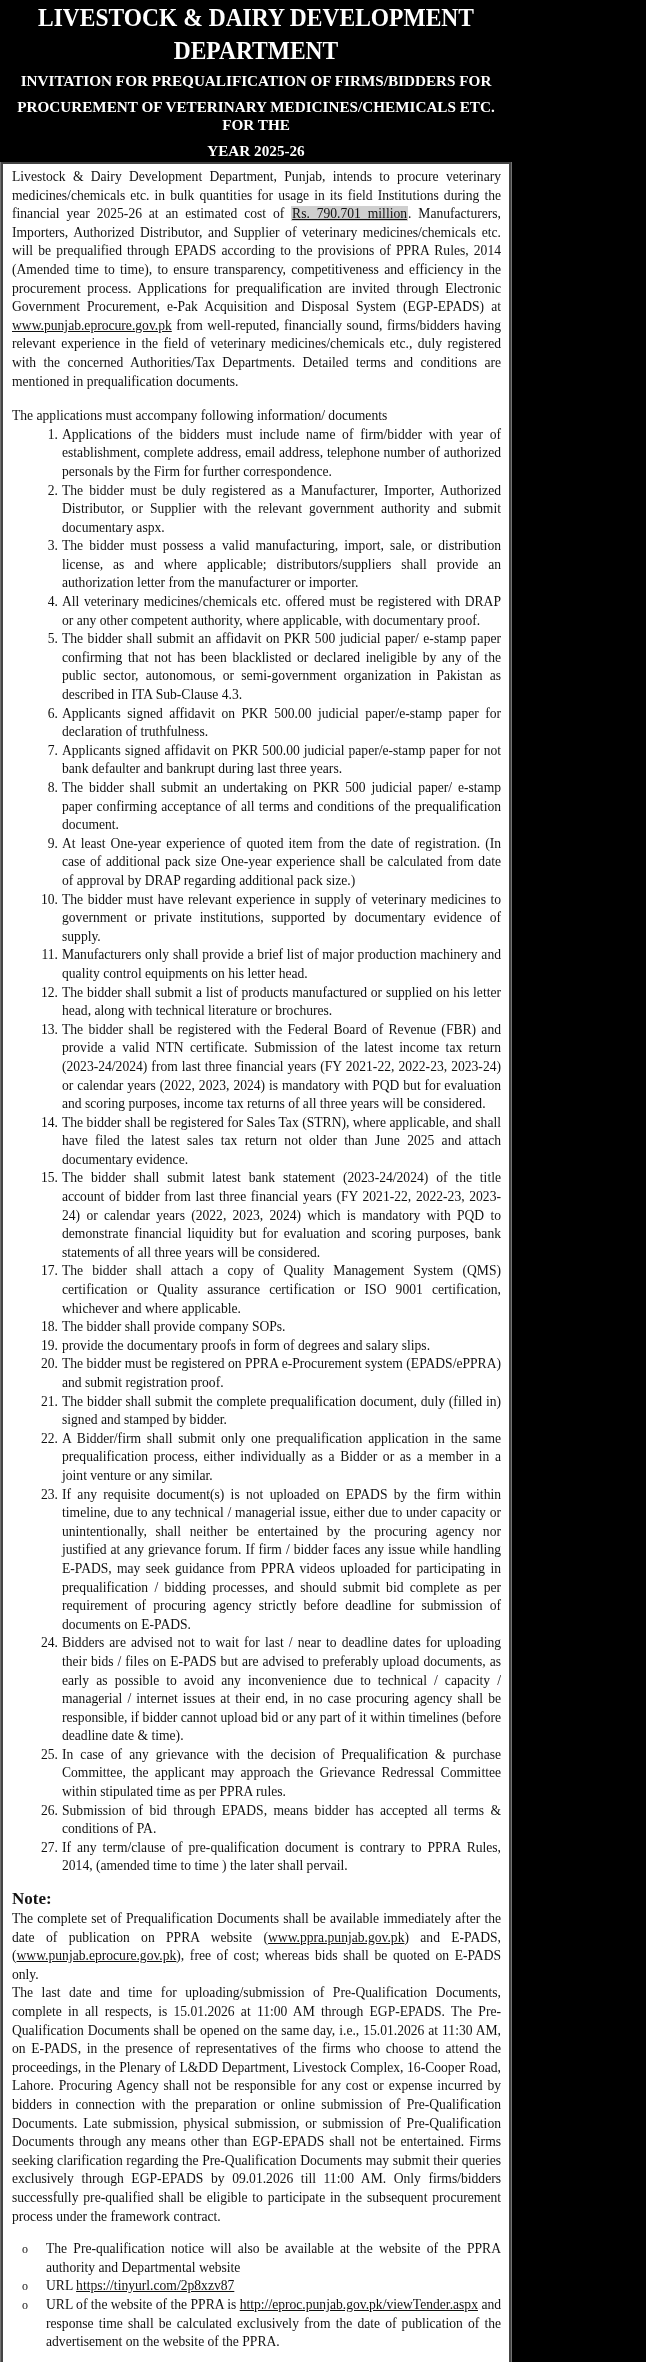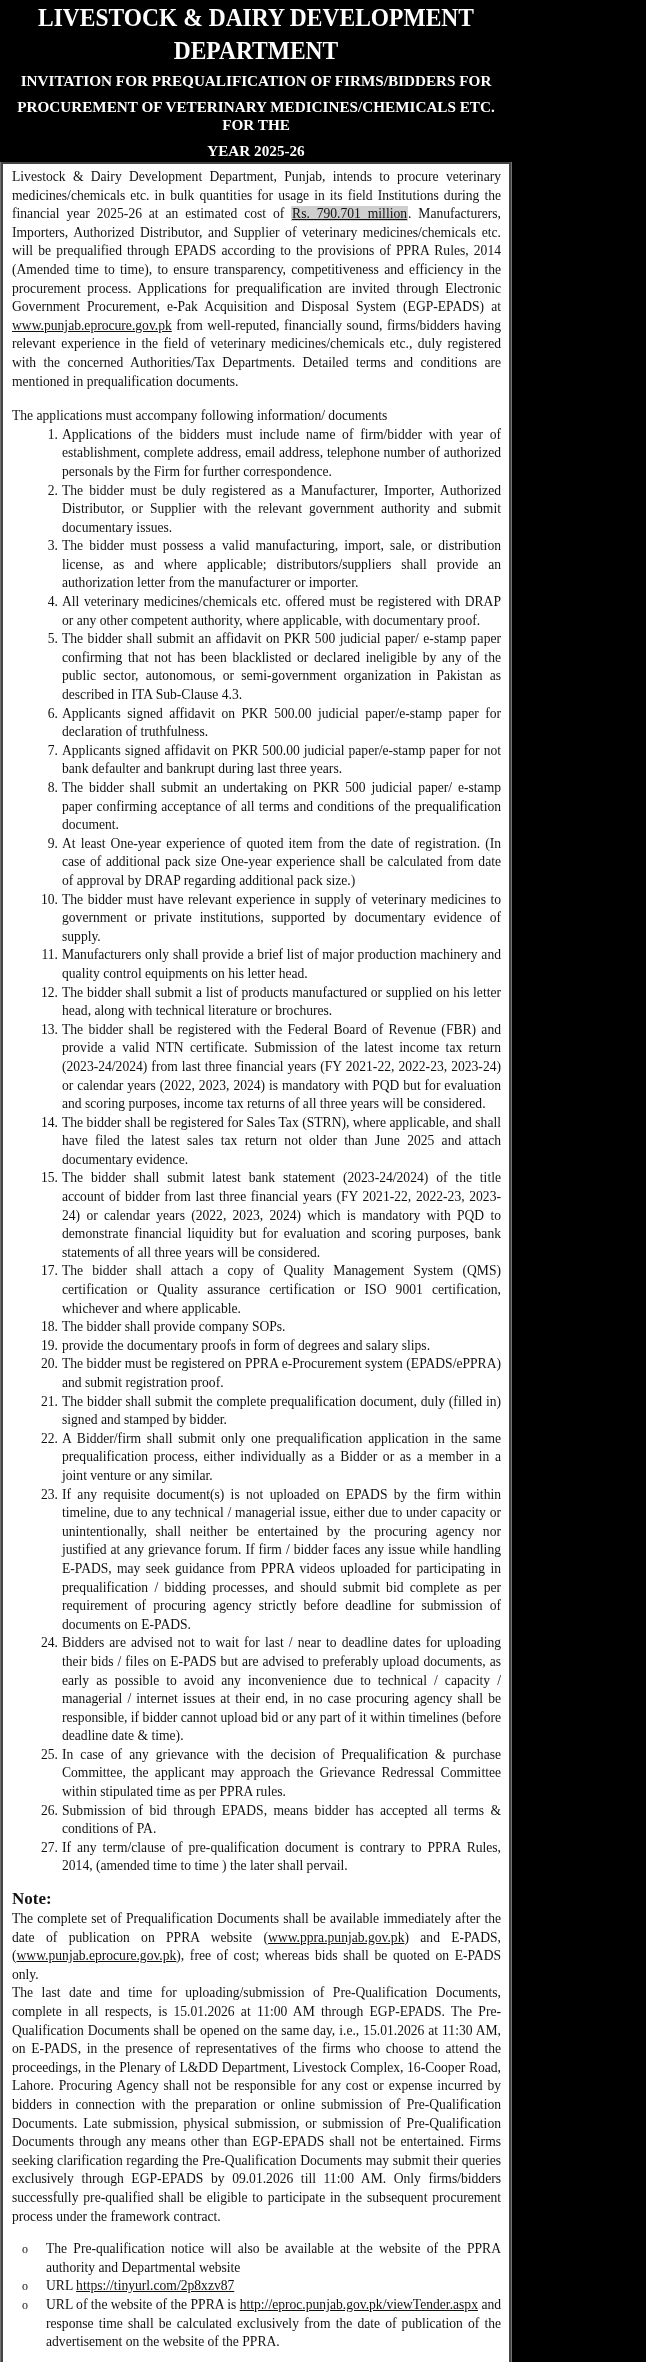--- a/index.html
+++ b/index.html
@@ -118,21 +118,21 @@
     <div class="sub">PROCUREMENT OF VETERINARY MEDICINES/CHEMICALS ETC. FOR THE</div>
     <div class="sub">YEAR 2025-26</div>
   </header>
 
   <section class="content">
     <p class="justify"><span>Livestock &amp; Dairy Development Department, Punjab, intends to procure veterinary medicines/chemicals etc. in bulk quantities for usage in its field Institutions during the financial year 2025-26 at an estimated cost of </span><span class="hl">Rs. 790.701 million</span><span>. Manufacturers, Importers, Authorized Distributor, and Supplier of veterinary medicines/chemicals etc. will be prequalified through EPADS according to the provisions of PPRA Rules, 2014 (Amended time to time), to ensure transparency, competitiveness and efficiency in the procurement process. Applications for prequalification are invited through Electronic Government Procurement, e-Pak Acquisition and Disposal System (EGP-EPADS) at </span><a class="u">www.punjab.eprocure.gov.pk</a><span> from well-reputed, financially sound, firms/bidders having relevant experience in the field of veterinary medicines/chemicals etc., duly registered with the concerned Authorities/Tax Departments. Detailed terms and conditions are mentioned in prequalification documents.</span></p>
     <p class="lead">The applications must accompany following information/ documents</p>
 
     <ol class="reqs" id="reqs-list">
         <li><span class="num">1.</span><span>Applications of the bidders must include name of firm/bidder with year of establishment, complete address, email address, telephone number of authorized personals by the Firm for further correspondence.</span></li>
-        <li><span class="num">2.</span><span>The bidder must be </span><b>duly registered</b><span> as a Manufacturer, Importer, Authorized Distributor, or Supplier with the relevant government authority and submit </span><b>documentary issues.</b></li>
+        <li><span class="num">2.</span><span>The bidder must be </span><b>duly registered</b><span> as a Manufacturer, Importer, Authorized Distributor, or Supplier with the relevant government authority and submit </span><b>documentary aspx.</b></li>
         <li><span class="num">3.</span><span>The bidder must possess a </span><b>valid manufacturing, import, sale, or distribution license</b><span>, as and where applicable; </span><b>distributors/suppliers shall provide an authorization letter</b><span> from the manufacturer or importer.</span></li>
         <li><span class="num">4.</span><span>All veterinary medicines/chemicals etc. offered must be </span><b>registered with DRAP or any other competent authority, where applicable</b><span>, with documentary proof.</span></li>
         <li><span class="num">5.</span><span>The bidder shall submit an </span><b>affidavit on PKR 500 judicial paper/ e-stamp paper</b><span> confirming that </span><b>not has been blacklisted or declared ineligible</b><span> by any of the public sector, autonomous, or semi-government organization in Pakistan as described in ITA Sub-Clause 4.3.</span></li>
         <li><span class="num">6.</span><span>Applicants signed affidavit on </span><b>PKR 500.00 judicial paper/e-stamp paper</b><span> for declaration of truthfulness.</span></li>
         <li><span class="num">7.</span><span>Applicants signed affidavit on </span><b>PKR 500.00 judicial paper/e-stamp paper</b><span> for not bank defaulter and bankrupt during last three years.</span></li>
         <li><span class="num">8.</span><span>The bidder shall submit an </span><b>undertaking on PKR 500 judicial paper/ e-stamp paper</b><span> confirming acceptance of all terms and conditions of the prequalification document.</span></li>
         <li><span class="num">9.</span><span>At least One-year experience of quoted item from the date of registration. (In case of additional pack size One-year experience shall be calculated from date of approval by DRAP regarding additional pack size.)</span></li>
         <li><span class="num">10.</span><span>The bidder must have </span><b>relevant experience</b><span> in supply of veterinary medicines to government or private institutions, supported by documentary evidence of supply.</span></li>
         <li><span class="num">11.</span><b>Manufacturers</b><span> only shall provide a </span><b>brief list of major production machinery and quality control equipments</b><span> on his letter head.</span></li>
         <li><span class="num">12.</span><span>The bidder shall submit a </span><b>list of products manufactured or supplied</b><span> on his letter head, along with </span><b>technical literature or brochures.</b></li>

